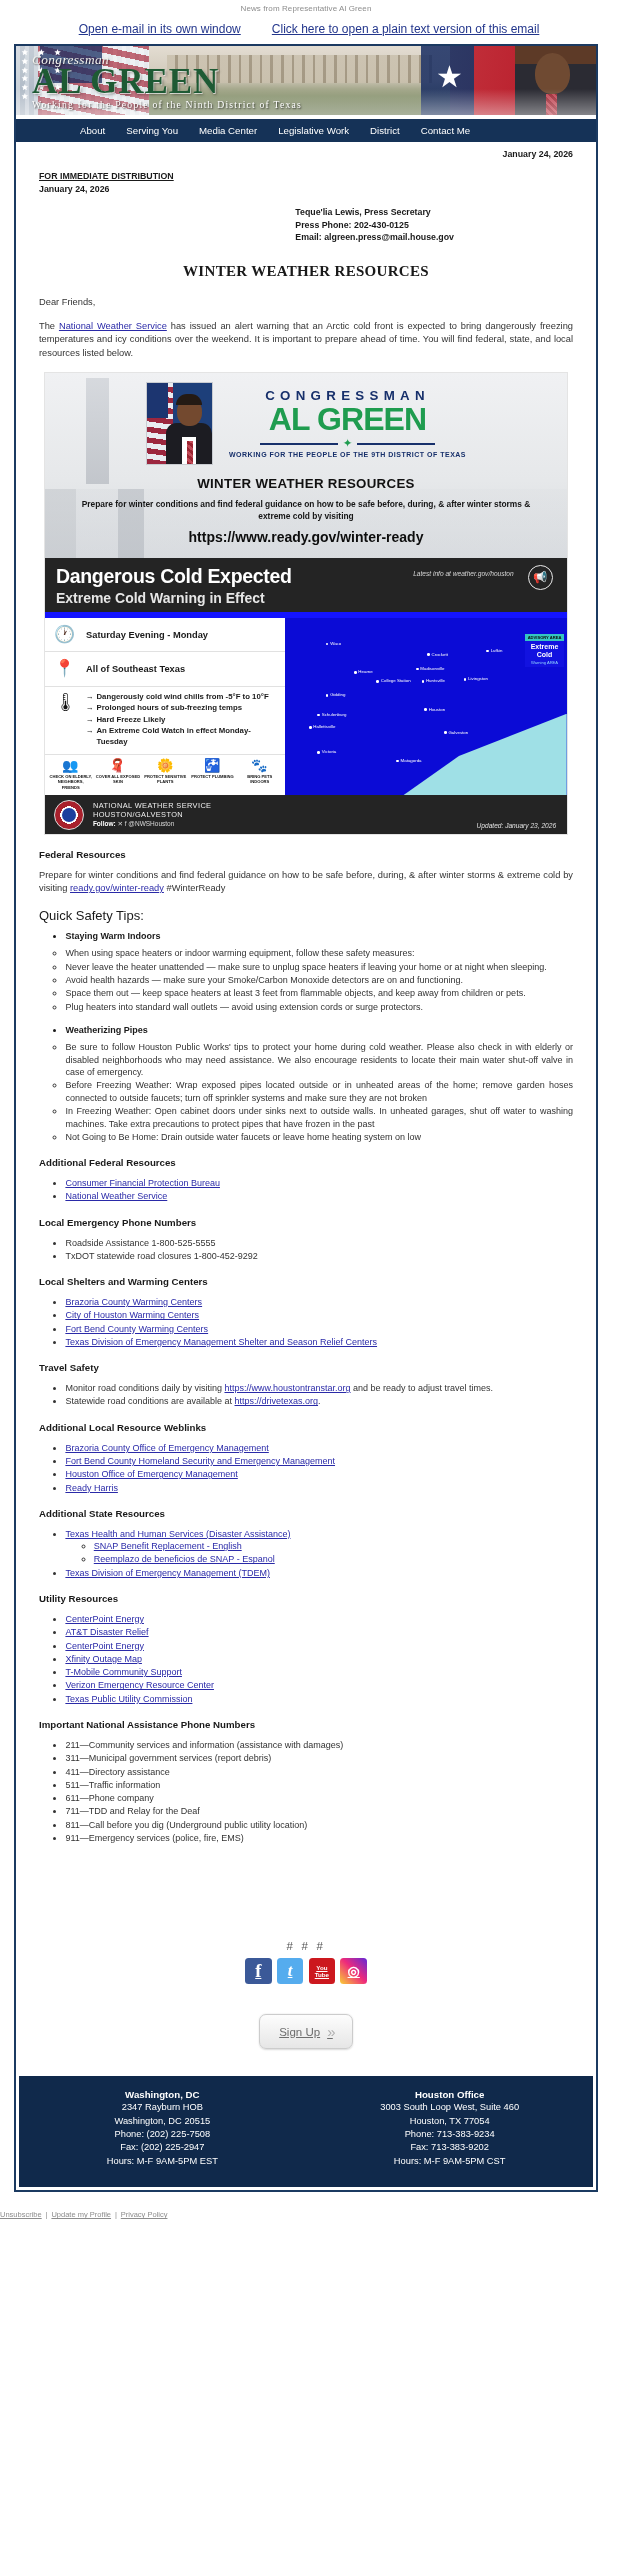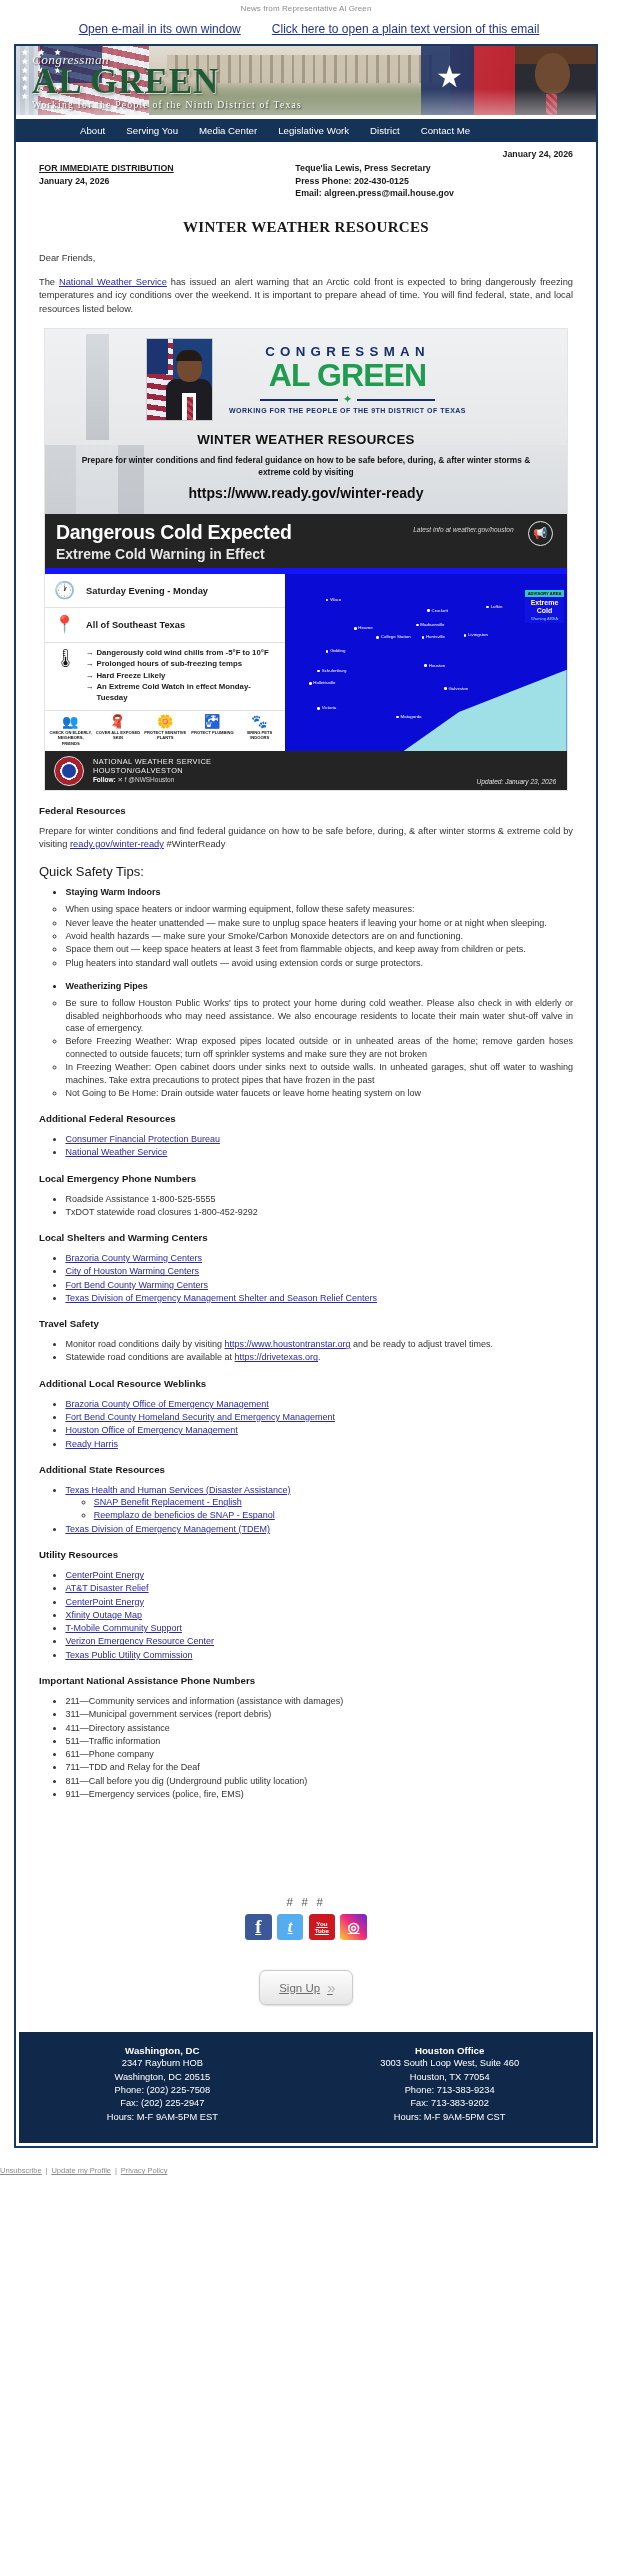--- a/index.html
+++ b/index.html
@@ -168,22 +168,22 @@
   }
   .prhead {
     display: flex;
     justify-content: space-between;
     font-size: 8.8px;
     font-weight: bold;
     color: #1a1a1a;
     line-height: 12.4px;
   }
   .prhead .left { width: 48%; }
-  .prhead .right { width: 52%; }
-  .prhead .u { text-decoration: underline; }
+  .prhead .right { width: 52%; margin-top: 44px; }
+  .prhead .u { text-decoration: underline; margin-top: 8px; }
 
   h1.title {
     text-align: center;
     font-family: "Liberation Serif", serif;
     font-size: 15px;
     font-weight: bold;
     color: #1a1a1a;
     margin: 19.5px 0 16px 0;
     letter-spacing: 0.3px;
   }

